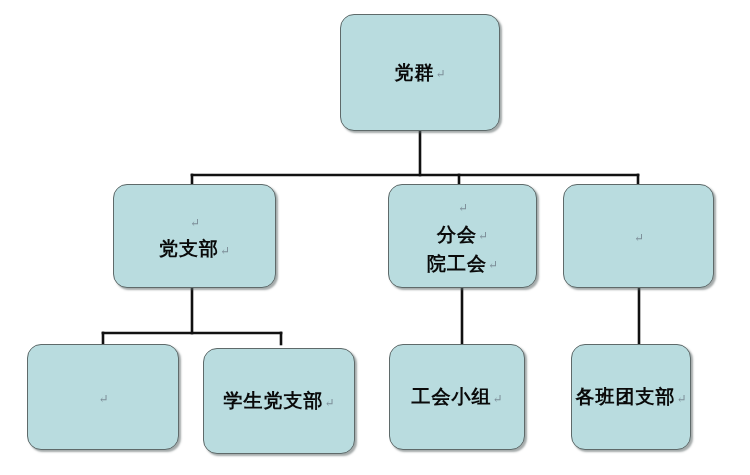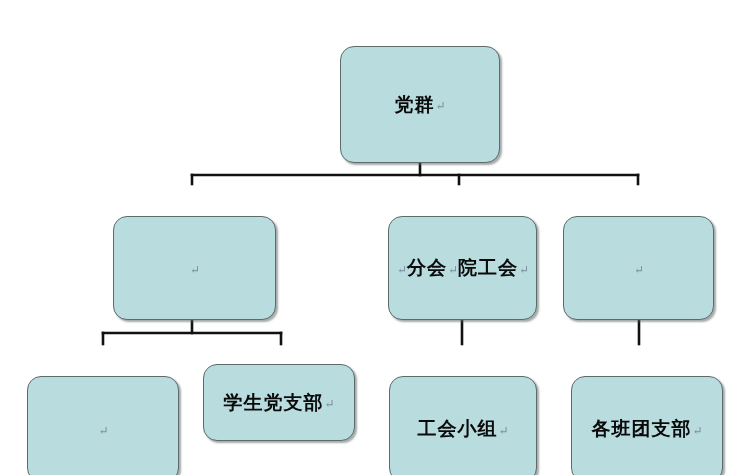--- a/index.html
+++ b/index.html
@@ -27,27 +27,26 @@
     pointer-events: none;
   }
   .node {
     position: absolute;
     box-sizing: border-box;
     background: #b9dcdf;
     border: 1px solid #5f6a6a;
     border-radius: 14px;
     box-shadow: 2px 2px 2px rgba(90, 100, 100, 0.55);
     display: flex;
-    flex-direction: row;
+    flex-direction: column;
     align-items: center;
     justify-content: center;
     text-align: center;
     color: #0a0a0a;
     z-index: 2;
-    margin-top: 32px;
   }
   .node-text {
     display: block;
     font-weight: bold;
     font-size: 19px;
     line-height: 1.55;
     letter-spacing: 1px;
     white-space: nowrap;
   }
   .pilcrow {
@@ -84,36 +83,37 @@
       <path d="M 462 288 L 462 344" stroke="#111111" stroke-width="2.6" fill="none" stroke-linecap="square"></path>
       <path d="M 639 288 L 639 344" stroke="#111111" stroke-width="2.6" fill="none" stroke-linecap="square"></path>
     </svg>
 
   <div id="node-layer">
       <div class="node" style="left: 340px; top: 14px; width: 160px; height: 117px;">
         <span class="node-text">党群<span class="pilcrow">↵</span></span>
       </div>
       <div class="node" style="left: 113px; top: 184px; width: 163px; height: 104px;">
         <span class="blank-line"><span class="pilcrow">↵</span></span>
+        <span class="node-text">党支部<span class="pilcrow">↵</span></span>
       </div>
       <div class="node" style="left: 388px; top: 184px; width: 149px; height: 104px;">
         <span class="blank-line"><span class="pilcrow">↵</span></span>
         <span class="node-text">分会<span class="pilcrow">↵</span></span>
         <span class="node-text">院工会<span class="pilcrow">↵</span></span>
       </div>
       <div class="node" style="left: 563px; top: 184px; width: 151px; height: 104px;">
         <span class="blank-line"><span class="pilcrow">↵</span></span>
       </div>
       <div class="node" style="left: 27px; top: 344px; width: 152px; height: 106px;">
         <span class="blank-line"><span class="pilcrow">↵</span></span>
       </div>
-      <div class="node" style="left: 203px; top: 332px; width: 152px; height: 77px;">
+      <div class="node" style="left: 203px; top: 348px; width: 152px; height: 106px;">
         <span class="node-text">学生党支部<span class="pilcrow">↵</span></span>
       </div>
-      <div class="node" style="left: 389px; top: 344px; width: 148px; height: 106px;">
+      <div class="node" style="left: 389px; top: 344px; width: 136px; height: 106px;">
         <span class="node-text">工会小组<span class="pilcrow">↵</span></span>
       </div>
-      <div class="node" style="left: 571px; top: 344px; width: 152px; height: 106px;">
+      <div class="node" style="left: 571px; top: 344px; width: 120px; height: 106px;">
         <span class="node-text">各班团支部<span class="pilcrow">↵</span></span>
       </div>
     </div>
 
 </div>
 
 </body></html>

